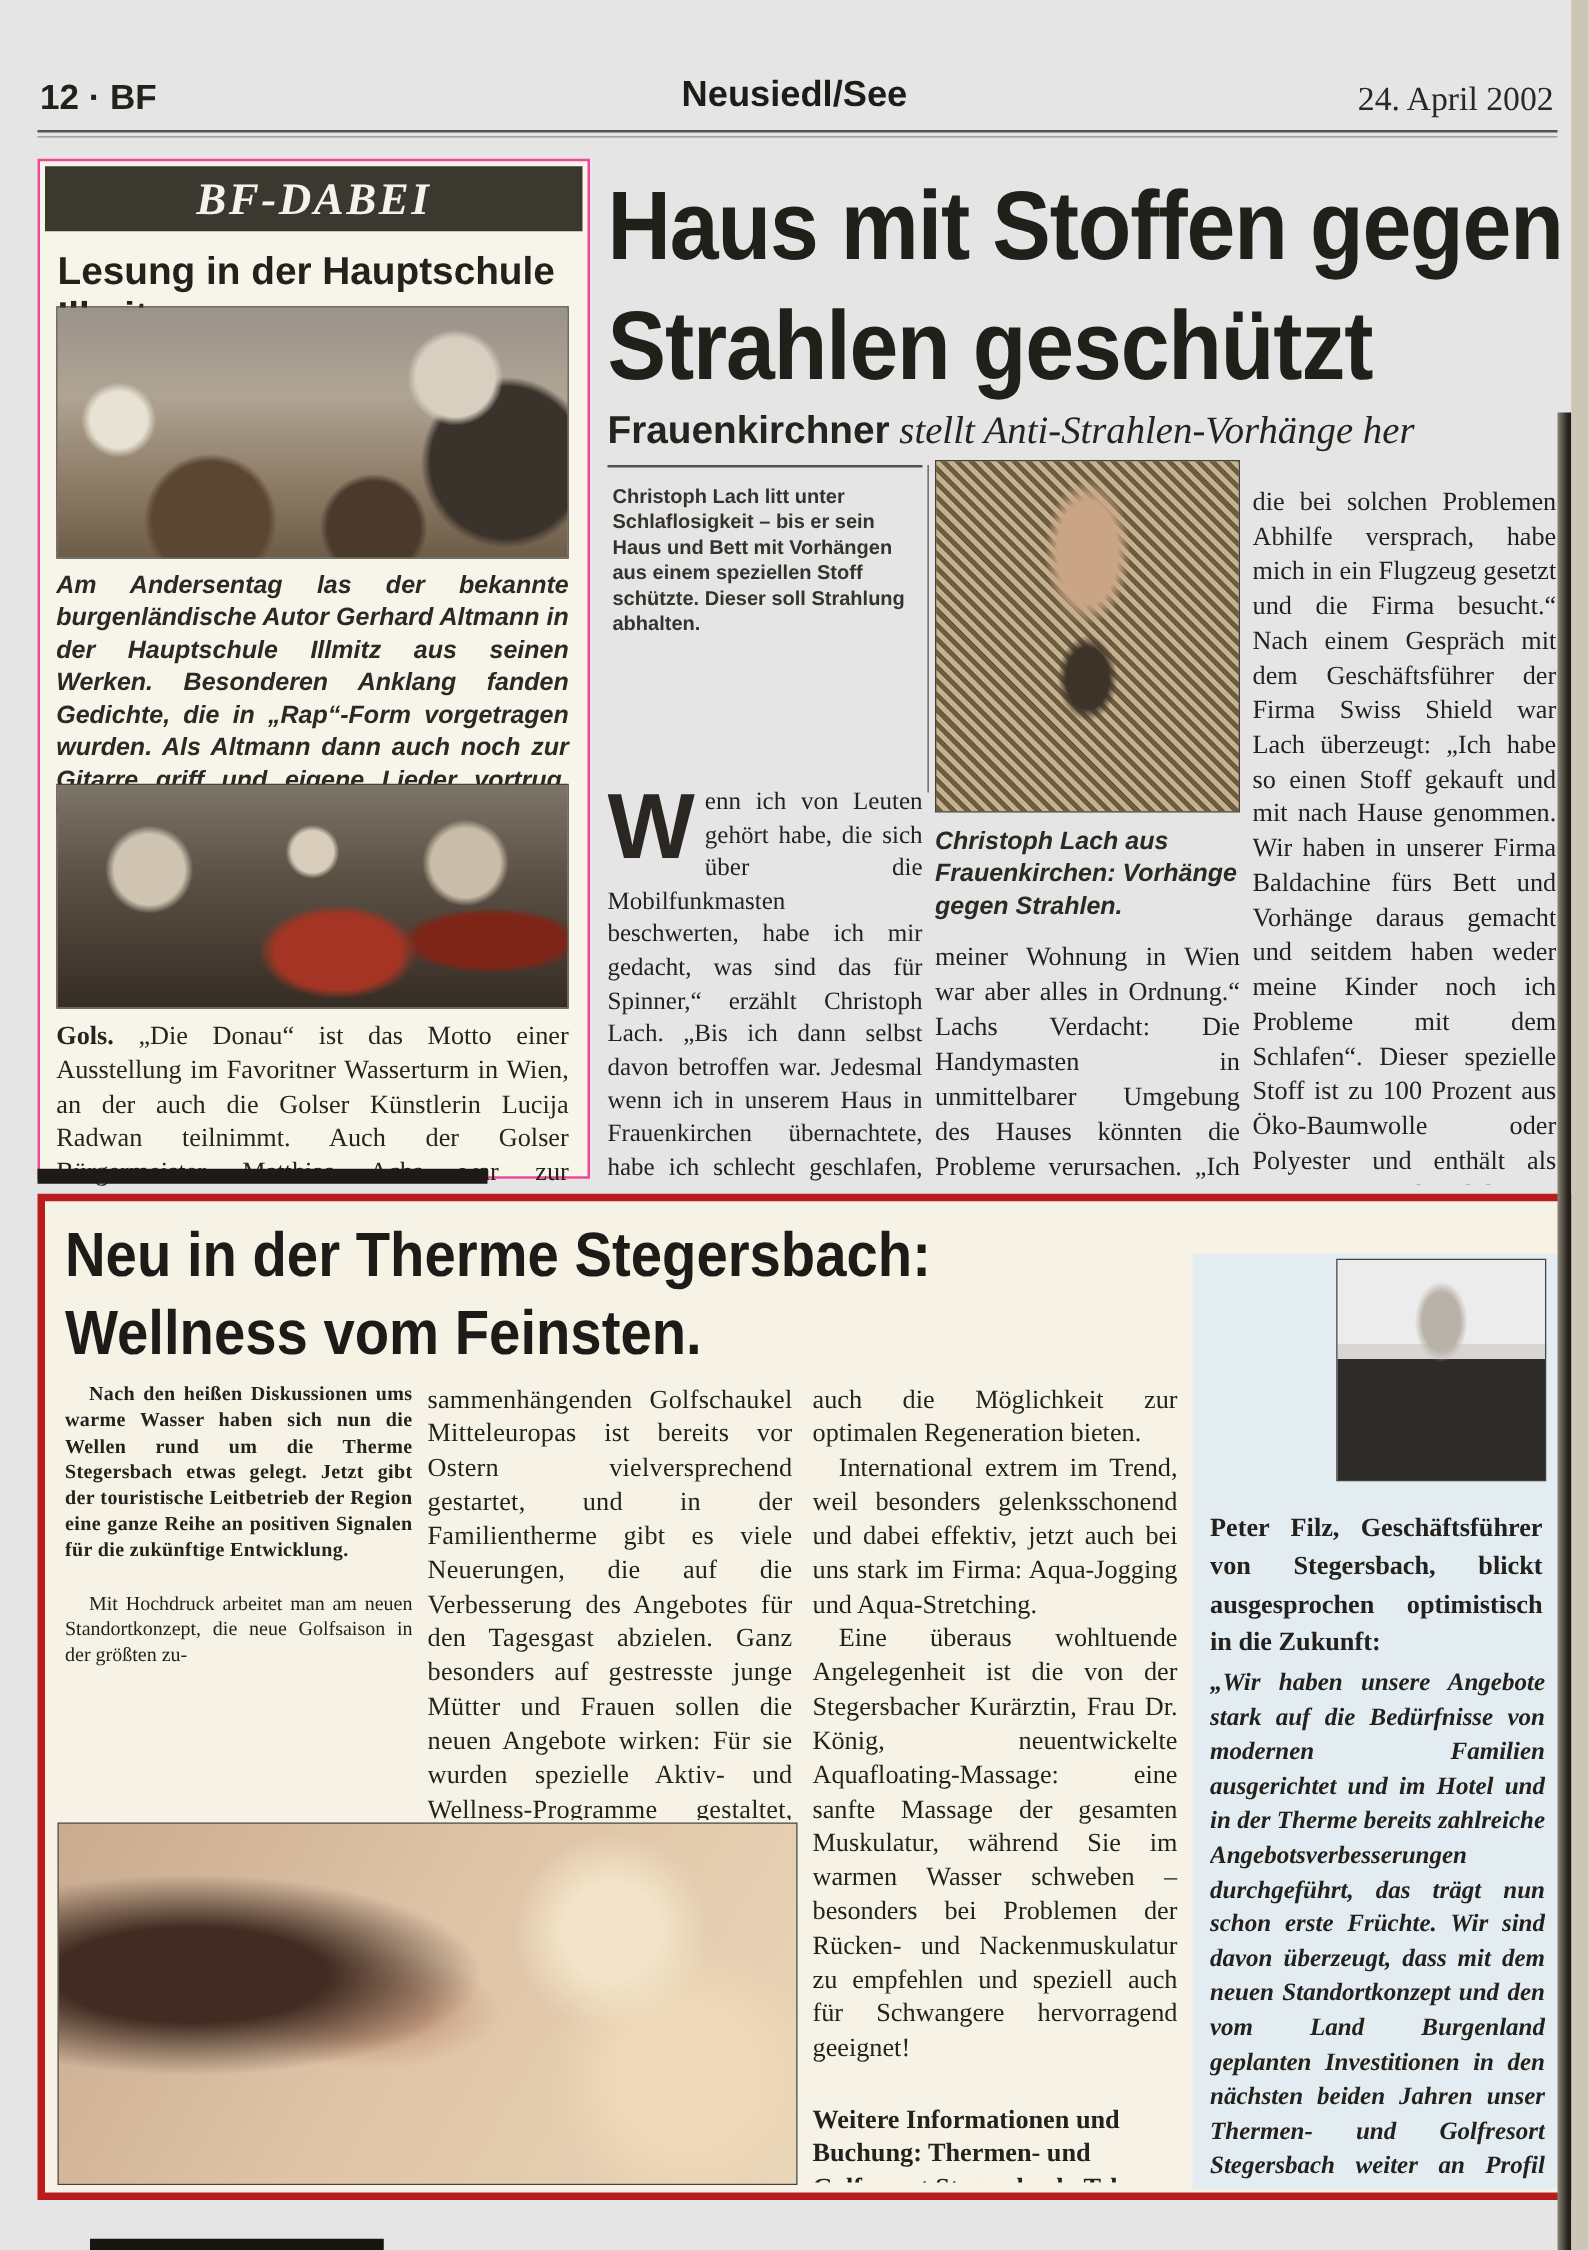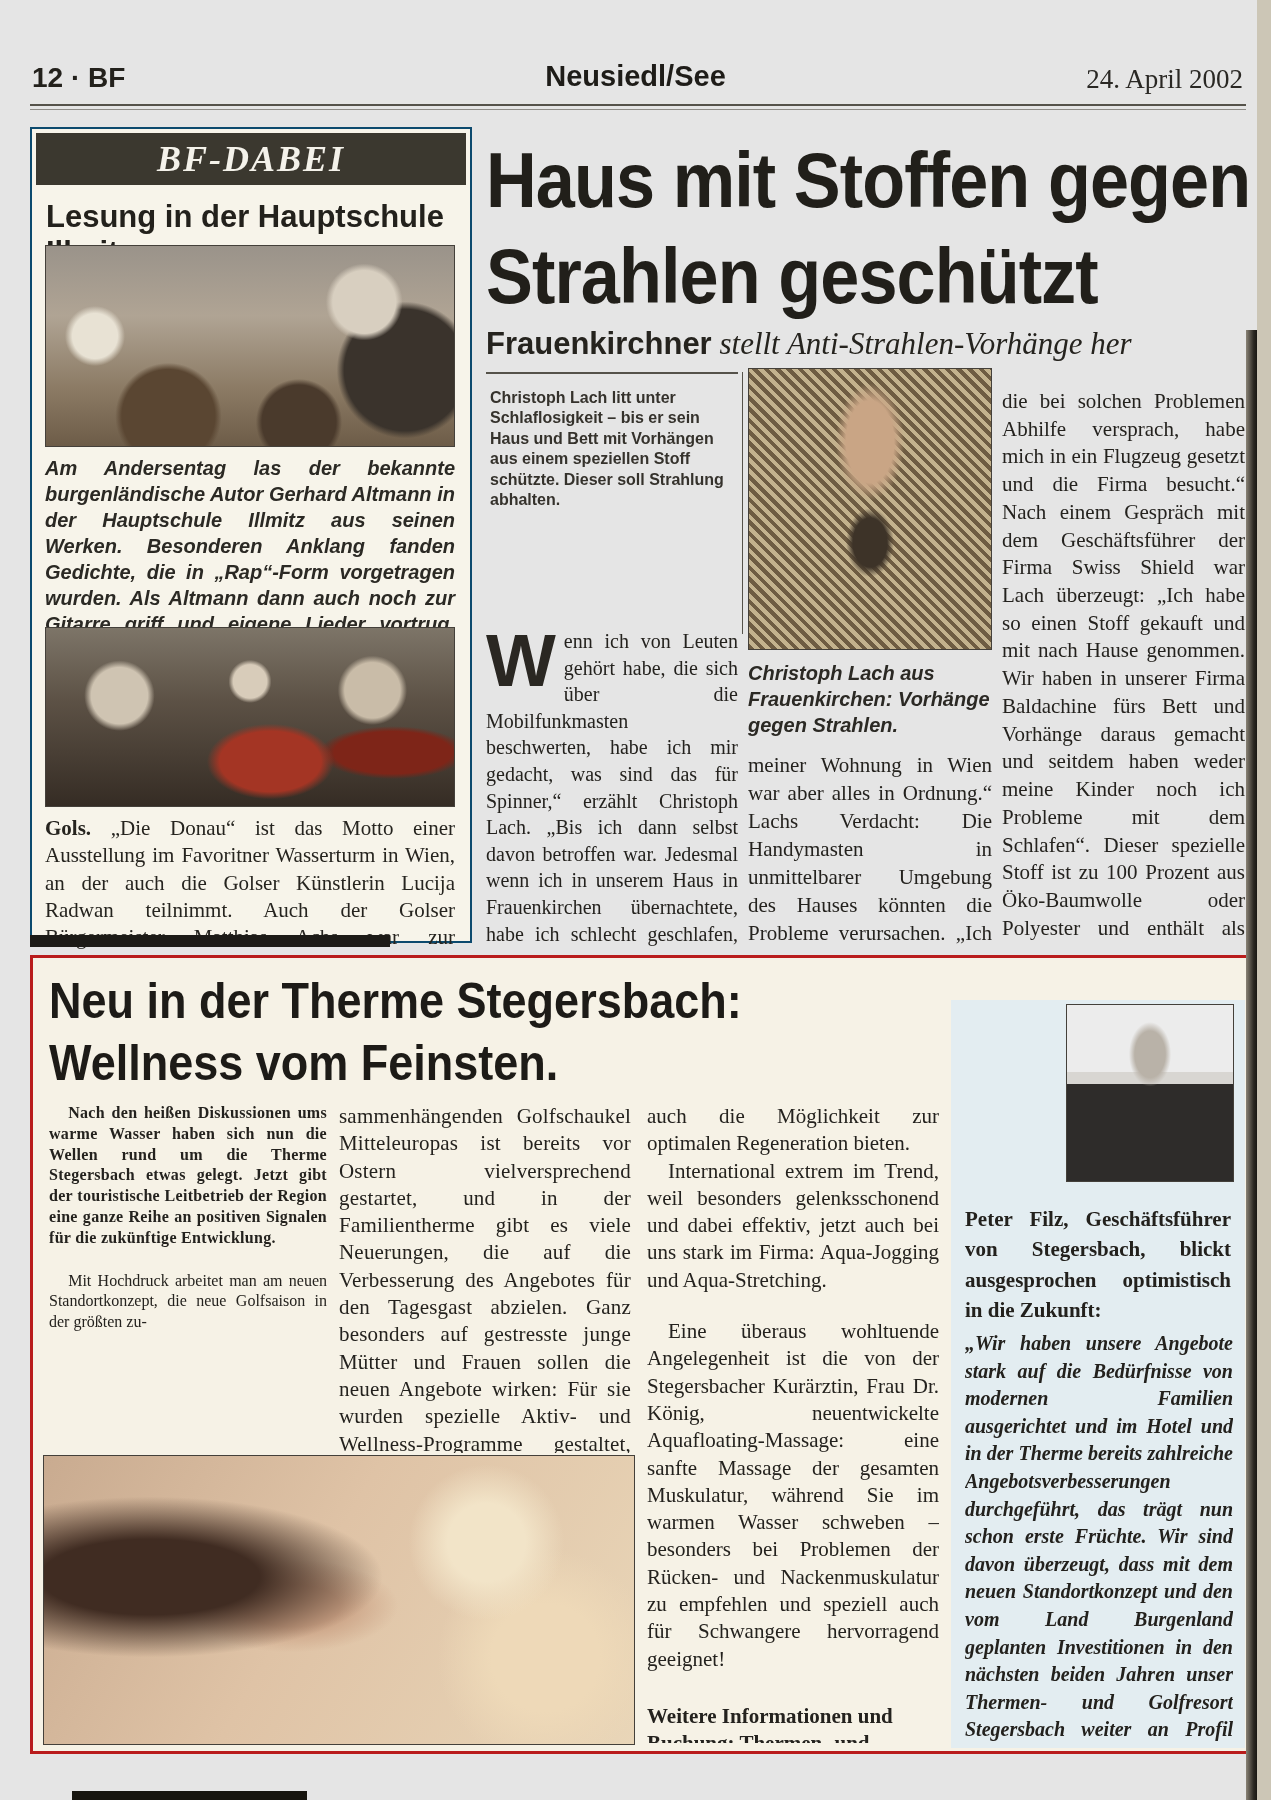--- a/index.html
+++ b/index.html
@@ -37,21 +37,21 @@
      radial-gradient(ellipse at 50% 28%, #b9b2a8 0 13%, transparent 18%),
      linear-gradient(180deg,#ececec 0 38%,#d8d6d2 38% 45%,#2e2c2a 45% 100%);}
   .ph-woman{background:
      radial-gradient(ellipse at 18% 42%, #402c22 0 16%, transparent 34%),
      radial-gradient(ellipse at 42% 52%, #caa184 0 10%, transparent 22%),
      radial-gradient(circle at 75% 30%, #f2e4c8 0 8%, transparent 16%),
      radial-gradient(circle at 85% 70%, #eed9b8 0 10%, transparent 20%),
      linear-gradient(120deg,#c9ab90 0%,#dfc3a6 45%,#e9d6b8 100%);}
   .banner{background:#3b382f;color:#f4f2ea;font-style:italic;font-weight:bold;
           text-align:center;letter-spacing:2px;}
-  .boxborder{border:2px solid #0c4a6e;background:#f7f4ea;}
+  .boxborder{border:2px solid #ec4899;background:#f7f4ea;}
   .dropcap{float:left;font-family:"Liberation Sans",sans-serif;font-weight:bold;
            font-size:74px;line-height:58px;margin:4px 8px 0 0;color:#2a2722;}
 </style>
 </head>
 <body>
 
 <div class="page">
 
   <div class="abs sans" style="left:32px;top:62px;font-size:28px;font-weight:bold;color:#23211c;">12 · BF</div>
   <div class="abs sans" style="left:0;top:60px;width:1271px;text-align:center;font-size:29px;font-weight:bold;color:#1e1c18;">Neusiedl/See</div>
@@ -85,40 +85,40 @@
   <div class="abs serif just" style="left:486px;top:628px;width:252px;height:324px;overflow:hidden;font-size:20px;line-height:1.33;">
     <span class="dropcap">W</span><span>enn ich von Leuten gehört habe, die sich über die Mobilfunkmasten beschwerten, habe ich mir gedacht, was sind das für Spinner,“ erzählt Christoph Lach. „Bis ich dann selbst davon betroffen war. Jedesmal wenn ich in unserem Haus in Frauenkirchen übernachtete, habe ich schlecht geschlafen, war verspannt und habe mich einfach nicht wohlgefühlt. In</span>
   </div>
 
   <div class="abs photo ph-lach" style="left:748px;top:368px;width:242px;height:280px;"></div>
   <div class="abs sans" style="left:748px;top:660px;width:244px;font-size:20px;font-weight:bold;font-style:italic;line-height:1.3;color:#2b2924;">Christoph Lach aus Frauenkirchen: Vorhänge gegen Strahlen.</div>
   <div class="abs serif just" style="left:748px;top:752px;width:244px;height:200px;overflow:hidden;font-size:21px;line-height:1.33;">meiner Wohnung in Wien war aber alles in Ordnung.“ Lachs Verdacht: Die Handymasten in unmittelbarer Umgebung des Hauses könnten die Probleme verursachen. „Ich habe dann von einer Firma in der Schweiz erfahren,</div>
 
   <div class="abs serif just" style="left:1002px;top:388px;width:243px;height:560px;overflow:hidden;font-size:21px;line-height:1.32;">die bei solchen Problemen Abhilfe versprach, habe mich in ein Flugzeug gesetzt und die Firma besucht.“ Nach einem Gespräch mit dem Geschäftsführer der Firma Swiss Shield war Lach überzeugt: „Ich habe so einen Stoff gekauft und mit nach Hause genommen. Wir haben in unserer Firma Baldachine fürs Bett und Vorhänge daraus gemacht und seitdem haben weder meine Kinder noch ich Probleme mit dem Schlafen“. Dieser spezielle Stoff ist zu 100 Prozent aus Öko-Baumwolle oder Polyester und enthält als Kern einen hauchdünnen versilberten Kupferdraht. Seit heuer importiert Christoph Lach mit seiner Firma als Alleinhändler diesen Stoff aus der Schweiz.</div>
 
-  <div class="abs" style="left:30px;top:955px;width:1216px;height:793px;border:3px solid #b91c1c;background:#f6f2e6;">
+  <div class="abs" style="left:30px;top:955px;width:1216px;height:793px;border:6px solid #b91c1c;background:#f6f2e6;">
 
     <div class="sans cond" style="position:absolute;left:16px;top:12px;font-size:50px;line-height:62px;font-weight:bold;color:#1d1b17;">
       <div>Neu in der Therme Stegersbach:</div>
       <div>Wellness vom Feinsten.</div>
     </div>
 
     <div class="serif just abs" style="left:16px;top:145px;width:278px;height:350px;overflow:hidden;font-size:16px;line-height:1.3;">
       <div style="font-weight:bold;text-indent:1.2em;letter-spacing:.3px;">Nach den heißen Diskussionen ums warme Wasser haben sich nun die Wellen rund um die Therme Stegersbach etwas gelegt. Jetzt gibt der touristische Leitbetrieb der Region eine ganze Reihe an positiven Signalen für die zukünftige Entwicklung.</div>
       <div style="margin-top:22px;text-indent:1.2em;">Mit Hochdruck arbeitet man am neuen Standortkonzept, die neue Golfsaison in der größten zu-</div>
     </div>
 
     <div class="serif just abs" style="left:306px;top:145px;width:292px;height:350px;overflow:hidden;font-size:21px;line-height:1.3;letter-spacing:.2px;">sammenhängenden Golfschaukel Mitteleuropas ist bereits vor Ostern vielversprechend gestartet, und in der Familientherme gibt es viele Neuerungen, die auf die Verbesserung des Angebotes für den Tagesgast abzielen. Ganz besonders auf gestresste junge Mütter und Frauen sollen die neuen Angebote wirken: Für sie wurden spezielle Aktiv- und Wellness-Programme gestaltet, die nicht nur entspannend wirken, sondern</div>
 
     <div class="photo ph-woman abs" style="left:10px;top:497px;width:590px;height:288px;"></div>
 
     <div class="serif just abs" style="left:614px;top:145px;width:292px;height:640px;overflow:hidden;font-size:21px;line-height:1.3;">
       <div>auch die Möglichkeit zur optimalen Regeneration bieten.</div>
       <div style="text-indent:1em;">International extrem im Trend, weil besonders gelenksschonend und dabei effektiv, jetzt auch bei uns stark im Firma: Aqua-Jogging und Aqua-Stretching.</div>
-      <div style="text-indent:1em;margin-top:24px;">Eine überaus wohltuende Angelegenheit ist die von der Stegersbacher Kurärztin, Frau Dr. König, neuentwickelte Aquafloating-Massage: eine sanfte Massage der gesamten Muskulatur, während Sie im warmen Wasser schweben – besonders bei Problemen der Rücken- und Nackenmuskulatur zu empfehlen und speziell auch für Schwangere hervorragend geeignet!</div>
+      <div style="text-indent:1em;">Eine überaus wohltuende Angelegenheit ist die von der Stegersbacher Kurärztin, Frau Dr. König, neuentwickelte Aquafloating-Massage: eine sanfte Massage der gesamten Muskulatur, während Sie im warmen Wasser schweben – besonders bei Problemen der Rücken- und Nackenmuskulatur zu empfehlen und speziell auch für Schwangere hervorragend geeignet!</div>
       <div style="margin-top:30px;font-weight:bold;text-align:left;">Weitere Informationen und Buchung: Thermen- und Golfresort Stegersbach, Tel.: 03326/500-810</div>
     </div>
 
     <div class="abs" style="left:918px;top:42px;width:294px;height:748px;background:#e3edf1;">
       <div class="photo ph-filz abs" style="left:115px;top:4px;width:166px;height:176px;"></div>
       <div class="serif just abs" style="left:14px;top:204px;width:266px;font-size:21px;font-weight:bold;line-height:1.45;color:#23211d;">Peter Filz, Geschäftsführer von Stegersbach, blickt ausgesprochen optimistisch in die Zukunft:</div>
       <div class="serif just abs" style="left:14px;top:330px;width:268px;height:412px;overflow:hidden;font-size:20px;font-weight:bold;font-style:italic;line-height:1.38;color:#23211d;">„Wir haben unsere Angebote stark auf die Bedürfnisse von modernen Familien ausgerichtet und im Hotel und in der Therme bereits zahlreiche Angebotsverbesserungen durchgeführt, das trägt nun schon erste Früchte. Wir sind davon überzeugt, dass mit dem neuen Standortkonzept und den vom Land Burgenland geplanten Investitionen in den nächsten beiden Jahren unser Thermen- und Golfresort Stegersbach weiter an Profil gewinnen und am Markt sehr erfolgreich sein wird.“</div>
     </div>
   </div>
 

